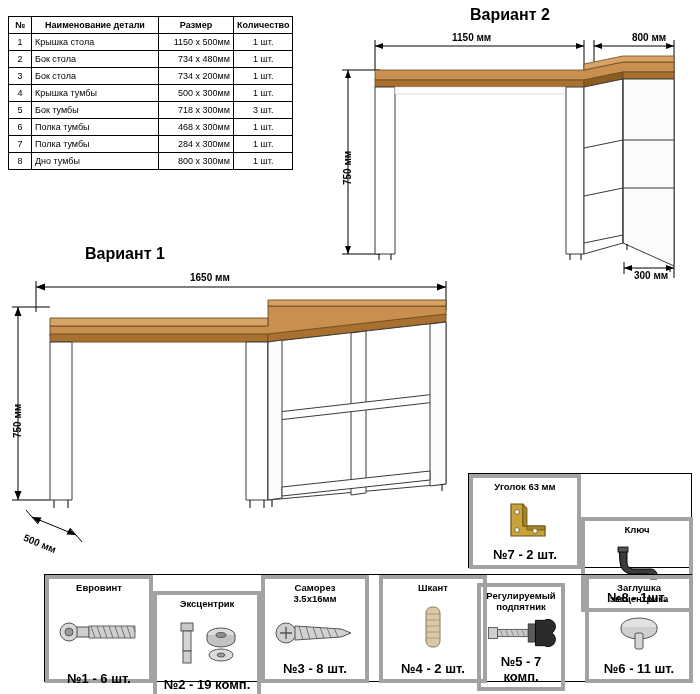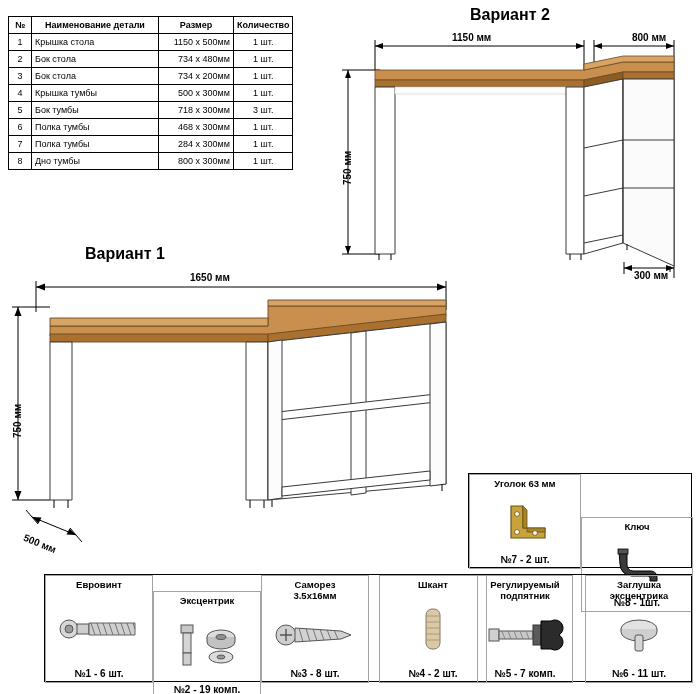--- a/index.html
+++ b/index.html
@@ -26,24 +26,24 @@
   
   .dim{font-size:10px;font-weight:bold;white-space:nowrap;}
   .dim.vert{transform:rotate(-90deg);transform-origin:left top;}
 
   
   .draw{position:absolute;}
   .draw svg{display:block;}
 
   
   .legend{position:absolute;border:1px solid #000;box-sizing:border-box;}
-  .legend .cell{position:absolute;box-sizing:border-box;border:1px solid #a3a3a3;display:flex;flex-direction:column;
+  .legend .cell{position:absolute;box-sizing:border-box;border:4px solid #a3a3a3;display:flex;flex-direction:column;
     align-items:center;justify-content:space-between;padding:3px 2px;}
   .cell .cap{font-size:9.5px;font-weight:bold;text-align:center;line-height:11px;}
-  .cell .qty{font-size:10px;font-weight:bold;text-align:center;}
+  .cell .qty{font-size:13px;font-weight:bold;text-align:center;}
   .cell .pic{flex:1;display:flex;align-items:center;justify-content:center;width:100%;}
 </style>
 </head>
 <body>
 
 <table id="parts-table" class="abs">
   <thead>
     <tr>
       <th>№</th>
       <th>Наименование детали</th>
@@ -336,21 +336,21 @@
       <svg width="30" height="52" viewBox="0 0 30 52">
         <rect x="8" y="6" width="14" height="40" rx="6" fill="#d9c9a8" stroke="#8a7a58" stroke-width="1"></rect>
         <g stroke="#a8956f" stroke-width="0.9">
           <path d="M8 13 h14 M8 19 h14 M8 25 h14 M8 31 h14 M8 37 h14"></path>
         </g>
       </svg>
     </div>
     <div class="qty">№4 - 2 шт.</div>
   </div>
 
-  <div class="cell" style="left:432px;top:0px;width:96px;height:108px;">
+  <div class="cell" style="left:432px;top:8px;width:88px;height:108px;">
     <div class="cap">Регулируемый подпятник</div>
     <div class="pic">
       <svg width="84" height="40" viewBox="0 0 84 40">
         <rect x="6" y="14" width="10" height="12" fill="#cfcfcf" stroke="#555" stroke-width="1"></rect>
         <rect x="16" y="16" width="34" height="8" fill="#c9c9c9" stroke="#555" stroke-width="1"></rect>
         <g stroke="#777" stroke-width="0.8" fill="none">
           <path d="M19 16 l3 8 M25 16 l3 8 M31 16 l3 8 M37 16 l3 8 M43 16 l3 8"></path>
         </g>
         <rect x="50" y="10" width="8" height="20" fill="#5a5a5a" stroke="#333" stroke-width="1"></rect>
         <path d="M58 6 h10 a8 8 0 0 1 8 14 a8 8 0 0 1 -8 14 h-10 z" fill="#2b2b2b" stroke="#000" stroke-width="1"></path>

